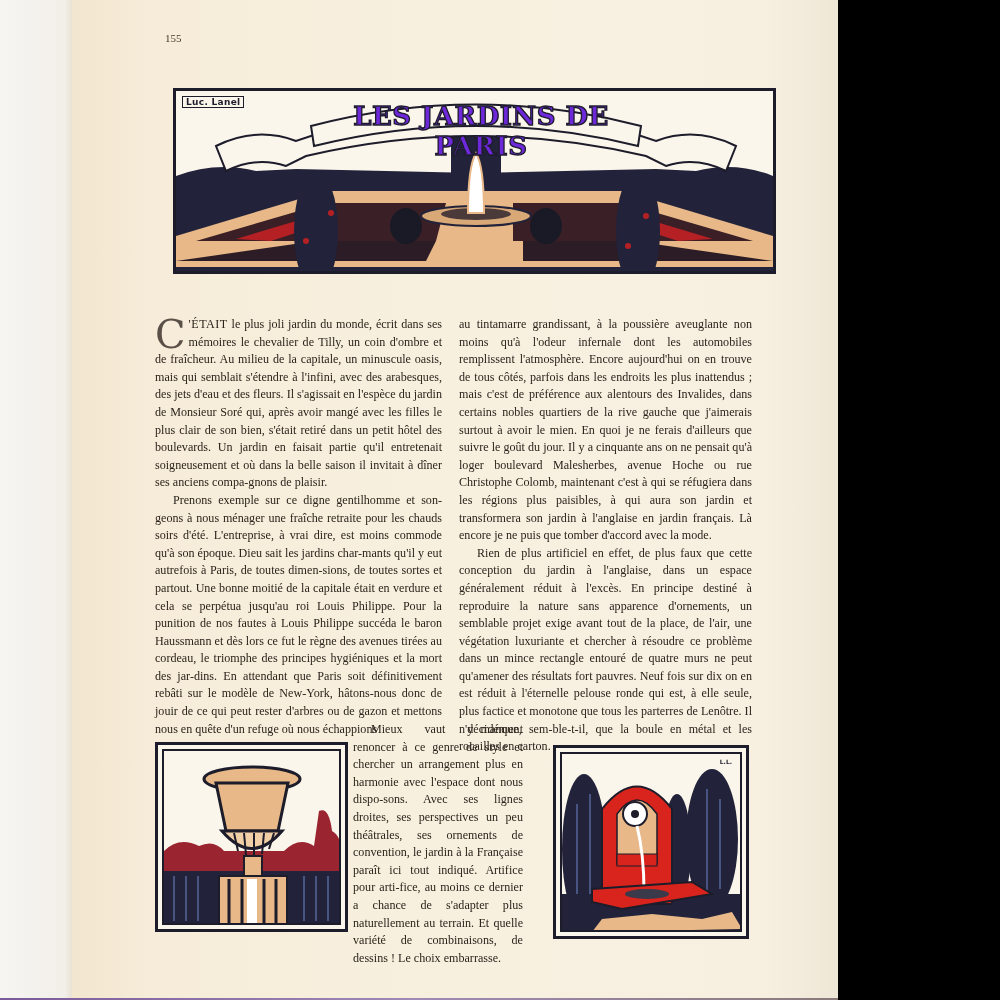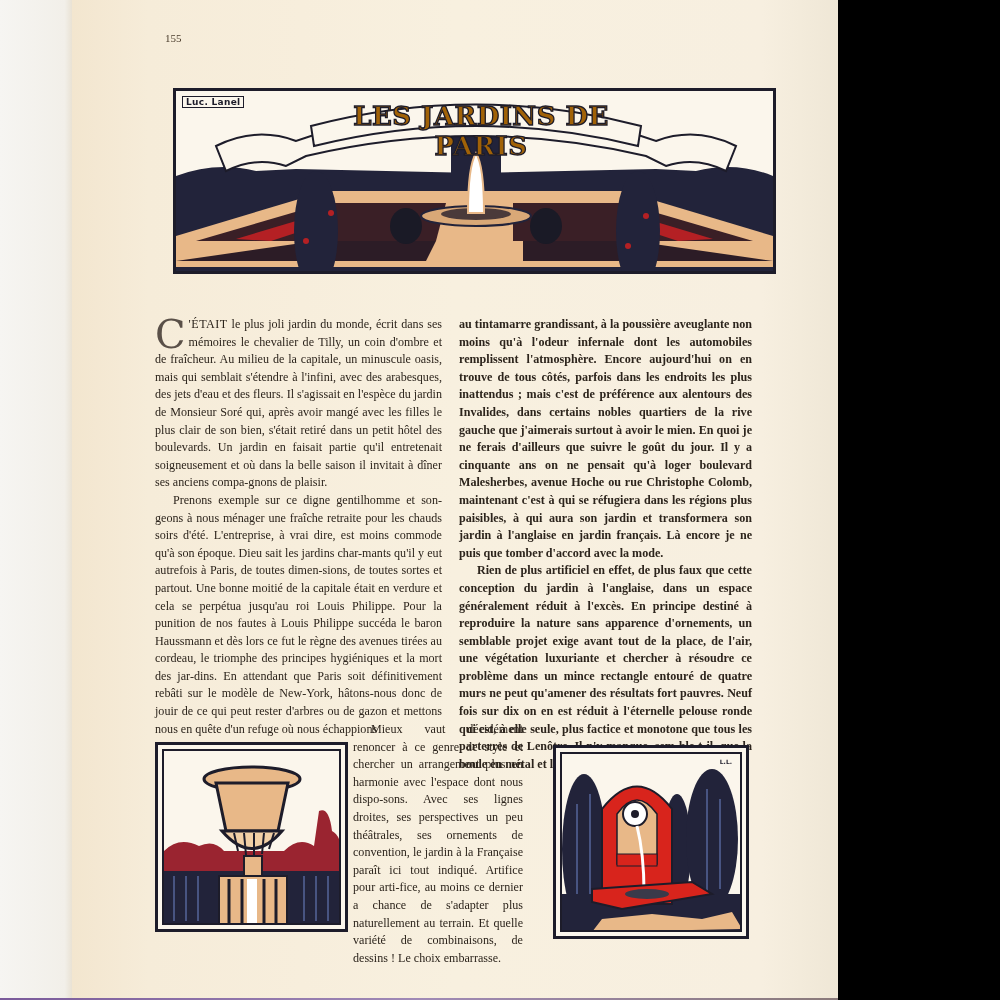--- a/index.html
+++ b/index.html
@@ -34,33 +34,33 @@
   .header-illu svg { display: block; }
   .signature {
     position: absolute; left: 6px; top: 5px;
     font-family: "DejaVu Sans", sans-serif; font-size: 9px; font-weight: bold;
     color: #1d1c2a; border: 1.5px solid #1d1c2a; padding: 0 3px; background: #fbf6ec;
     letter-spacing: 0.3px;
   }
   .banner-title {
     position: absolute; left: 140px; top: 10px; width: 330px; text-align: center;
     font-family: "DejaVu Serif", serif; font-weight: bold; font-size: 26px;
-    color: #a16207; letter-spacing: 0.5px;
+    color: #6d28d9; letter-spacing: 0.5px;
     -webkit-text-stroke: 1.3px #1d1c2a;
     text-shadow: 0 0 0 #1d1c2a;
   }
   
   .text-col {
     position: absolute; font-size: 12.1px; line-height: 17.6px; color: #2c241c;
     text-align: justify; hyphens: manual;
   }
   .text-col p { margin: 0; text-indent: 18px; }
   .text-col p.first { text-indent: 0; }
   .col-left { left: 155px; top: 316px; width: 287px; }
-  .col-right { left: 459px; top: 316px; width: 293px; font-weight: bold; }
+  .col-right { left: 459px; top: 316px; width: 293px; }
   .col-center { left: 353px; top: 721px; width: 170px; }
   .dropcap {
     float: left; font-size: 40px; line-height: 34px; margin: 1px 3px 0 0;
     color: #5a5048; font-family: "DejaVu Serif", serif; font-weight: normal;
   }
   .smallcaps { letter-spacing: 0.5px; }
   .vase-illu {
     position: absolute; left: 155px; top: 742px; width: 193px; height: 190px;
     border: 3px solid #1d1c2a; box-sizing: border-box; background: #fbf6ec; overflow: hidden;
   }

